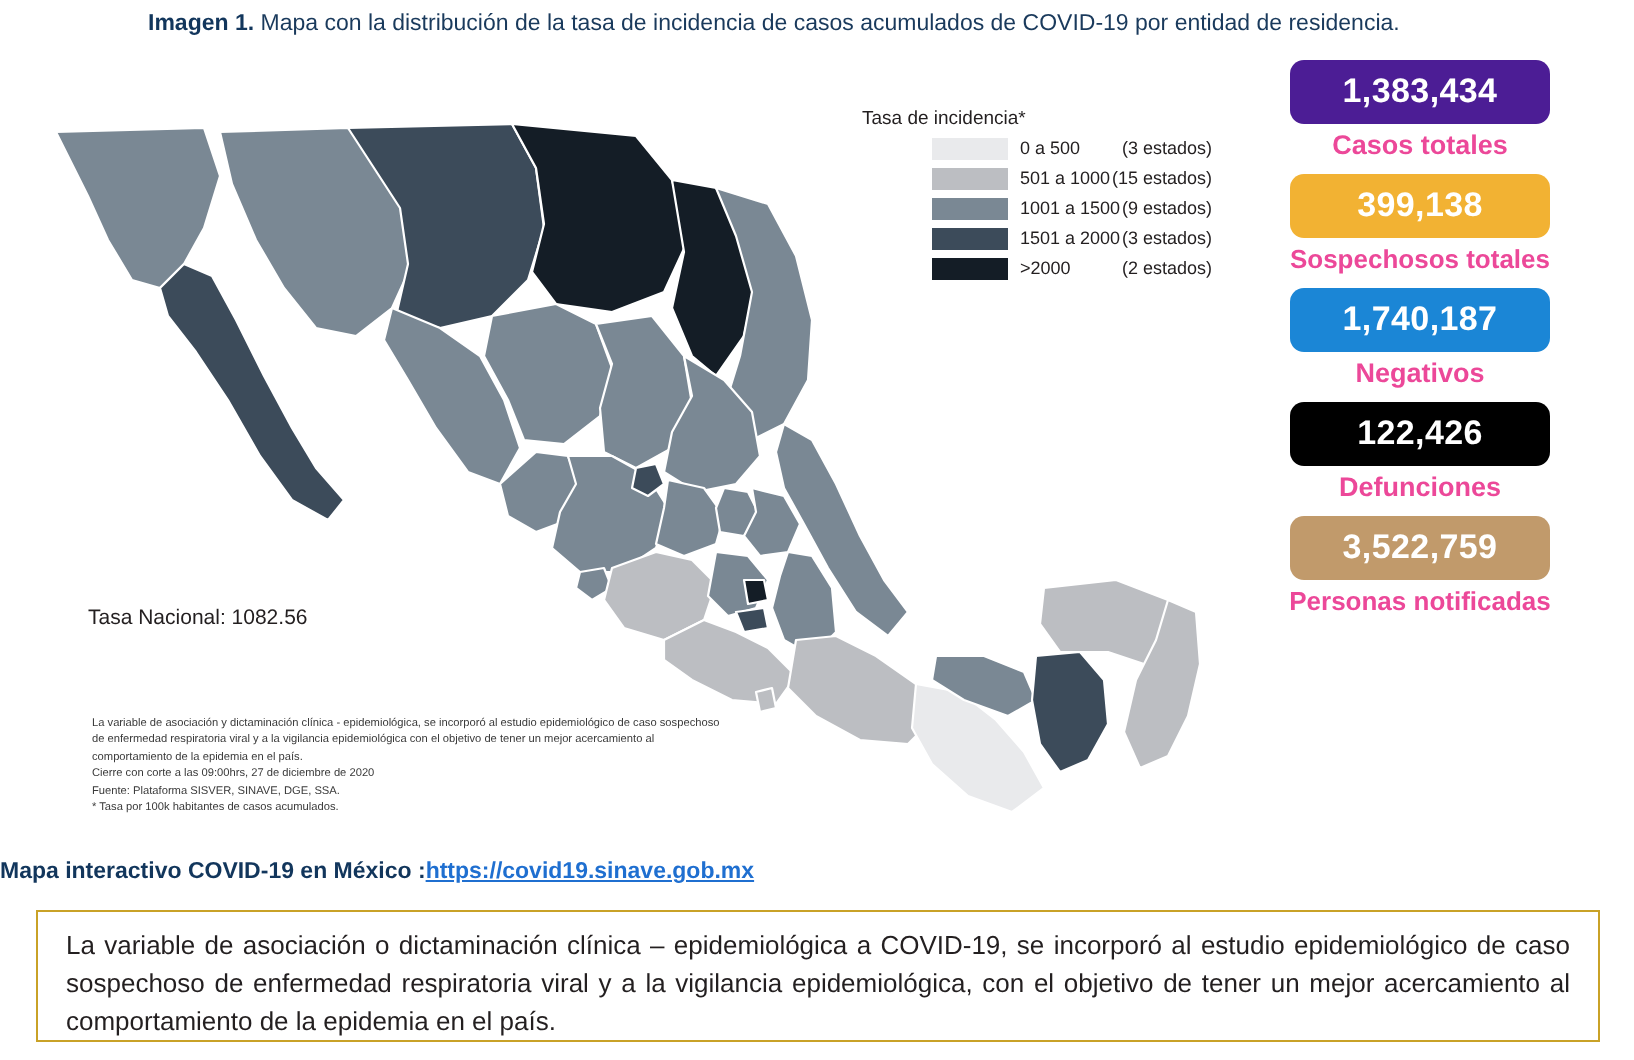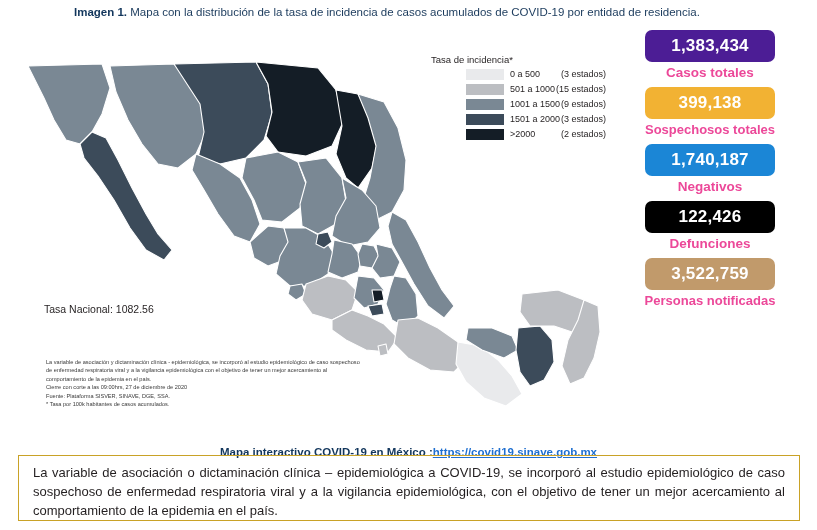--- a/index.html
+++ b/index.html
@@ -91,23 +91,23 @@
     font-weight: bold;
     color: #ec4899;
     margin: 3px 0 7px;
     text-align: center;
   }
   .stat-label.wide { font-size: 13px; }
 
   
   .map-link {
     position: absolute;
-    left: 0; top: 446px;
+    left: 0; top: 430px;
     width: 817px;
-    text-align: center;
+    text-align: left;
     font-size: 11.5px;
     font-weight: bold;
     color: #12365c;
   }
   .map-link a {
     color: #1f6fd0;
     text-decoration: underline;
     font-weight: bold;
   }
 

